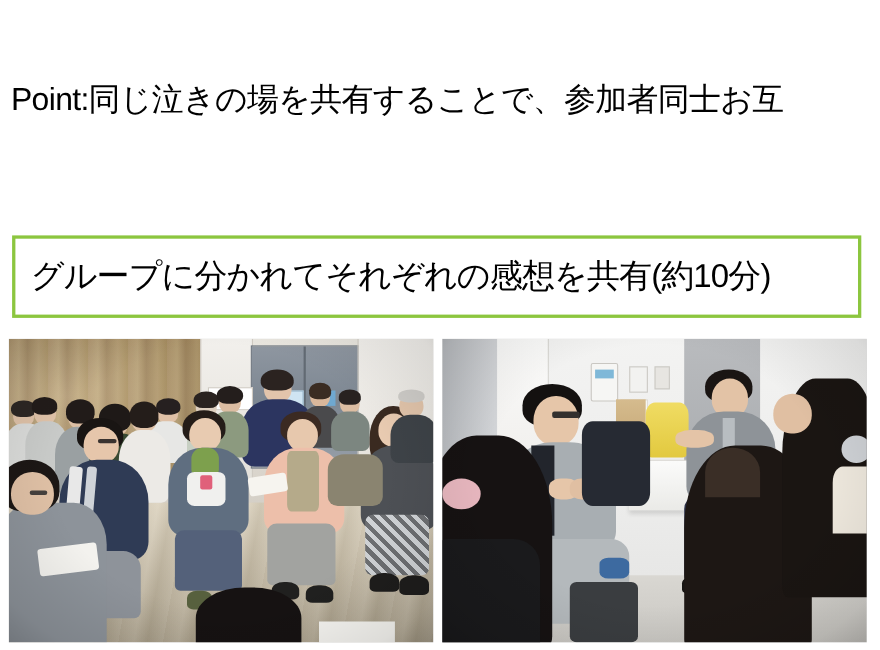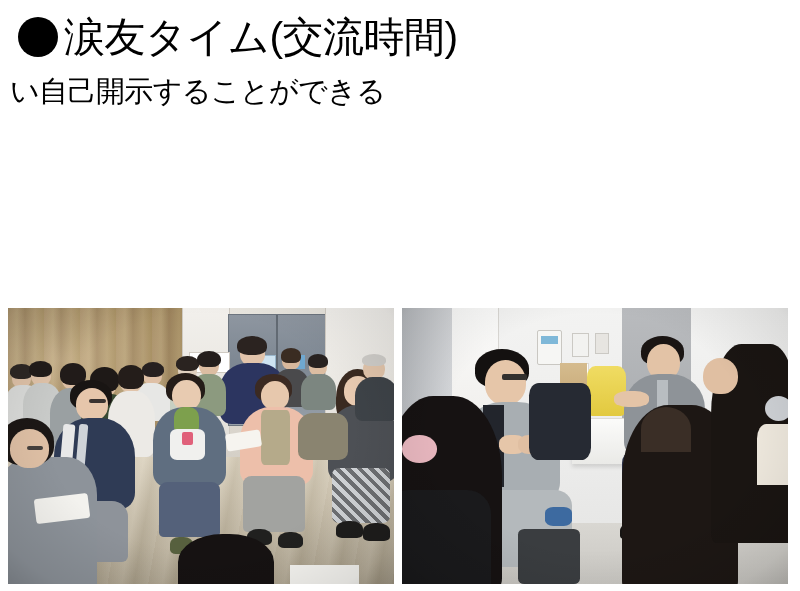--- a/index.html
+++ b/index.html
@@ -243,29 +243,28 @@
       rgba(0,0,0,0) 55%, rgba(0,0,0,.10) 88%, rgba(0,0,0,.20) 100%);
     pointer-events: none;
   }
   .blur { filter: blur(0.5px); }
 </style>
 </head>
 <body>
 
 <div class="slide">
 
-  <div class="title-row">
-    <div class="bullet-dot"></div>
-    <div class="title-text">涙友タイム(交流時間)</div>
+
+  <div class="body-block">
+    <div class="body-line">Point:同じ泣きの場を共有することで、参加者同士お互</div>
   </div>
 
-  <div class="body-block">
-    <div class="body-line">い自己開示することができる</div>
+  <div class="callout">
+    <div class="callout-text">グループに分かれてそれぞれの感想を共有(約10分)</div>
   </div>
-
 
   <div class="photo-row">
 
     <div class="photo photo-left">
       <div class="photo-inner blur">
         <div class="lp-wall"></div>
         <div class="lp-wood"></div>
         <div class="lp-wallpanel"></div>
         <div class="lp-door"></div>
         <div class="lp-door-sign"></div>

